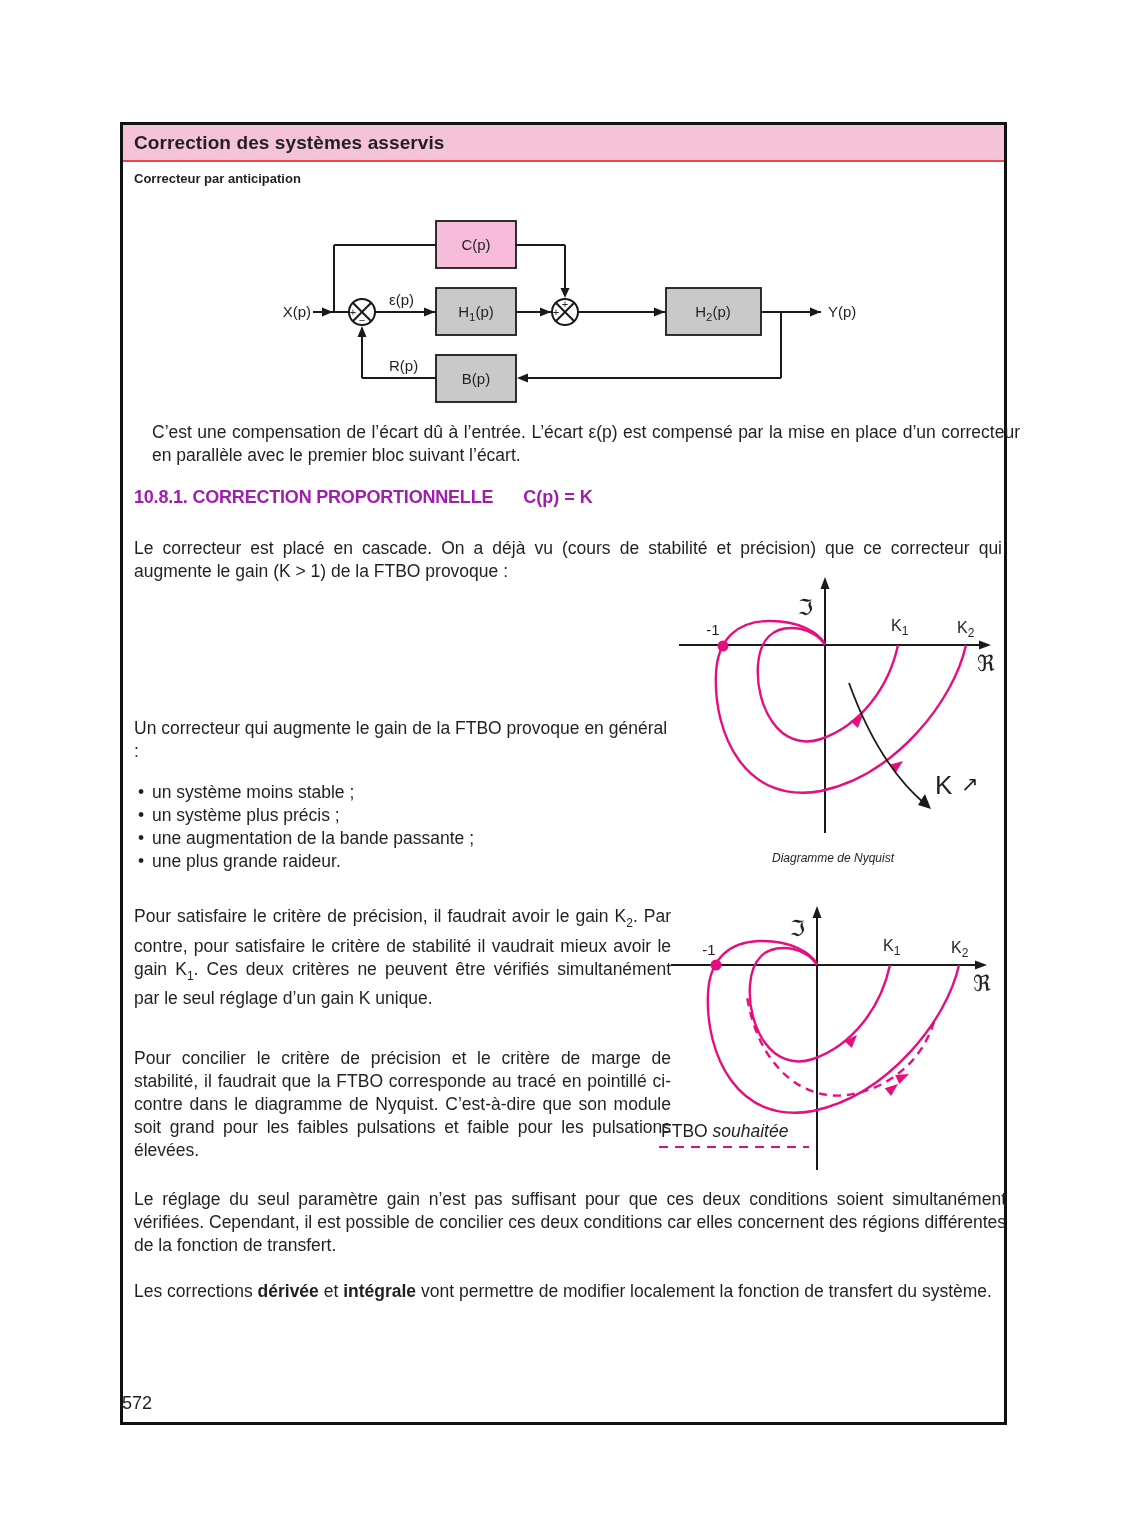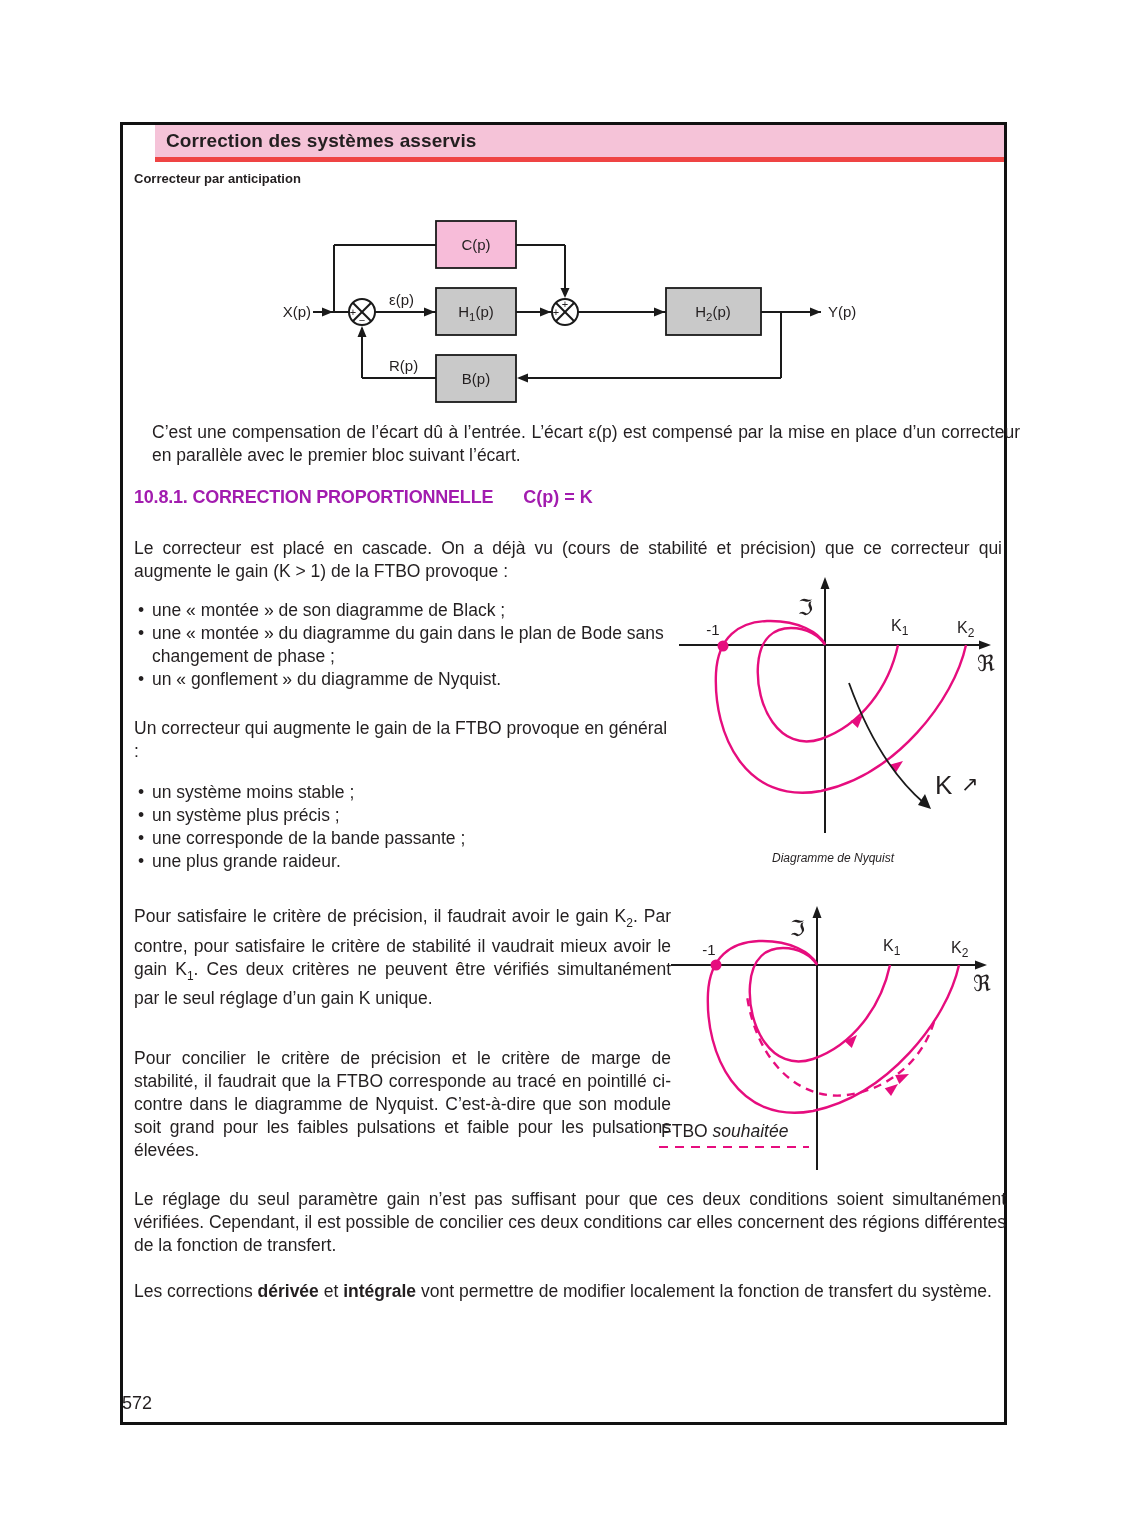--- a/index.html
+++ b/index.html
@@ -5,23 +5,23 @@
   html,body{margin:0;padding:0;}
   body{
     width:1125px;height:1539px;position:relative;background:#ffffff;
     font-family:"Liberation Sans",sans-serif;color:#231f20;
   }
   .page-box{
     position:absolute;left:120px;top:122px;width:887px;height:1303px;
     border:3px solid #111;box-sizing:border-box;background:#fff;
   }
   .box-header{
-    height:37px;background:#f5c3d8;border-bottom:5px solid #ef4444;
+    height:37px;background:#f5c3d8;border-bottom:2px solid #ef4444;
     display:flex;align-items:center;padding-left:11px;box-sizing:border-box;
-    font-size:19px;font-weight:bold;letter-spacing:.1px;margin-left:32px;
+    font-size:19px;font-weight:bold;letter-spacing:.1px;
   }
   .abs{position:absolute;}
   .body-text{font-size:17.5px;line-height:23px;}
   .just{text-align:justify;}
   .subhead{font-size:13px;font-weight:bold;}
   .sec-head{display:flex;align-items:baseline;color:#a21caf;font-weight:bold;}
   .sec-num{font-size:18px;letter-spacing:-0.2px;}
   .sec-formula{font-size:18px;margin-left:30px;}
   ul.blist{list-style:none;margin:0;padding:0;font-size:17.5px;line-height:23px;}
   ul.blist li{position:relative;padding-left:16px;}
@@ -111,32 +111,27 @@
 
   <div class="abs body-text just" style="left:29px;top:296px;width:868px;">C’est une compensation de l’écart dû à l’entrée. L’écart ε(p) est compensé par la mise en place d’un correcteur en parallèle avec le premier bloc suivant l’écart.</div>
 
   <div class="abs sec-head" style="left:11px;top:362px;">
     <span class="sec-num">10.8.1. CORRECTION PROPORTIONNELLE</span>
     <span class="sec-formula">C(p) = K</span>
   </div>
 
   <div class="abs body-text just" style="left:11px;top:412px;width:868px;">Le correcteur est placé en cascade. On a déjà vu (cours de stabilité et précision)  que ce correcteur qui augmente le gain (K &gt; 1) de la FTBO provoque :</div>
 
-  <ul class="blist abs" style="left:13px;top:474px;width:535px;">
-    <li>une « montée » de son diagramme de Black ;</li>
-    <li>une « montée » du diagramme du gain dans le plan de Bode sans changement de phase ;</li>
-    <li>un « gonflement » du diagramme de Nyquist.</li>
-  </ul>
 
   <div class="abs body-text" style="left:11px;top:592px;width:540px;">Un correcteur qui augmente le gain de la FTBO provoque en général :</div>
 
   <ul class="blist abs" style="left:13px;top:656px;width:535px;">
     <li>un système moins stable ;</li>
     <li>un système plus précis ;</li>
-    <li>une corresponde de la bande passante ;</li>
+    <li>une augmentation de la bande passante ;</li>
     <li>une plus grande raideur.</li>
   </ul>
 
   <svg class="abs" style="left:528px;top:440px;" width="360" height="305" viewBox="0 0 360 305">
     <g stroke="#1a1a1a" stroke-width="2" fill="none">
       <line x1="174" y1="268" x2="174" y2="23"></line>
       <line x1="28" y1="80" x2="330" y2="80"></line>
     </g>
     <g fill="#1a1a1a">
       <polygon points="174,12 169.5,24 178.5,24"></polygon>

